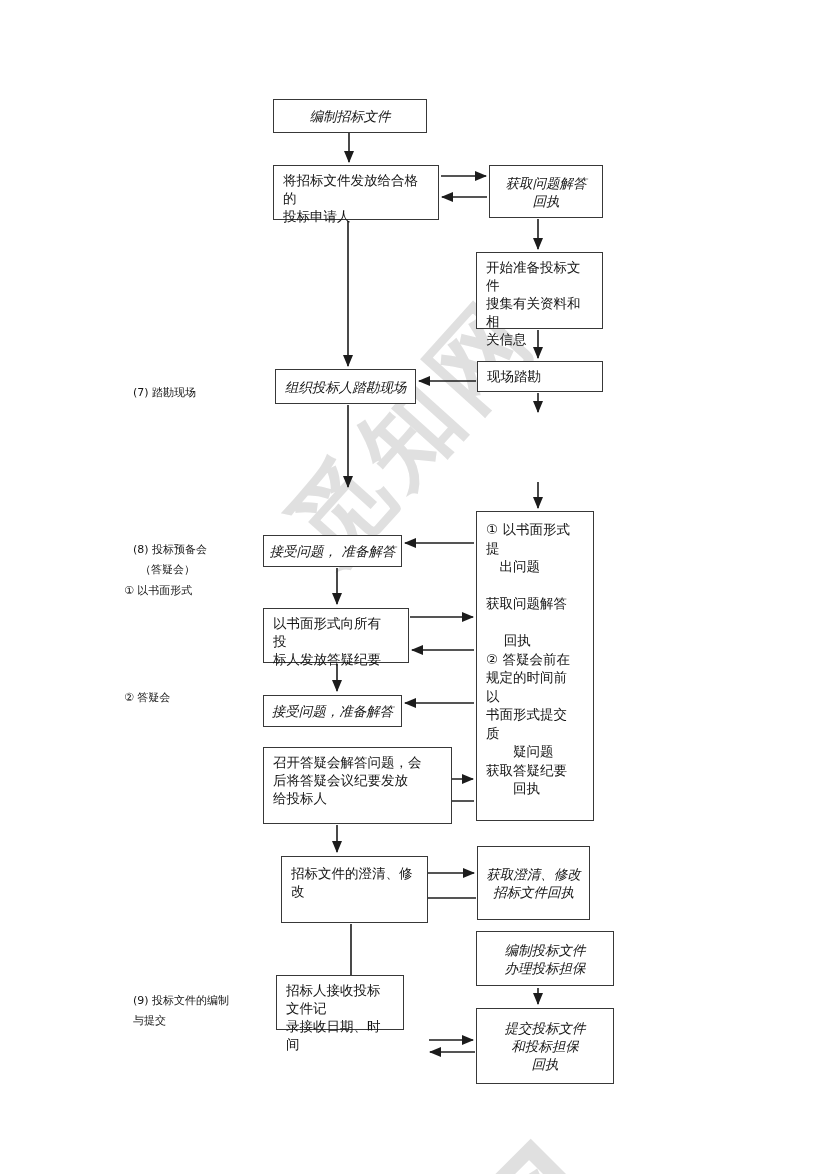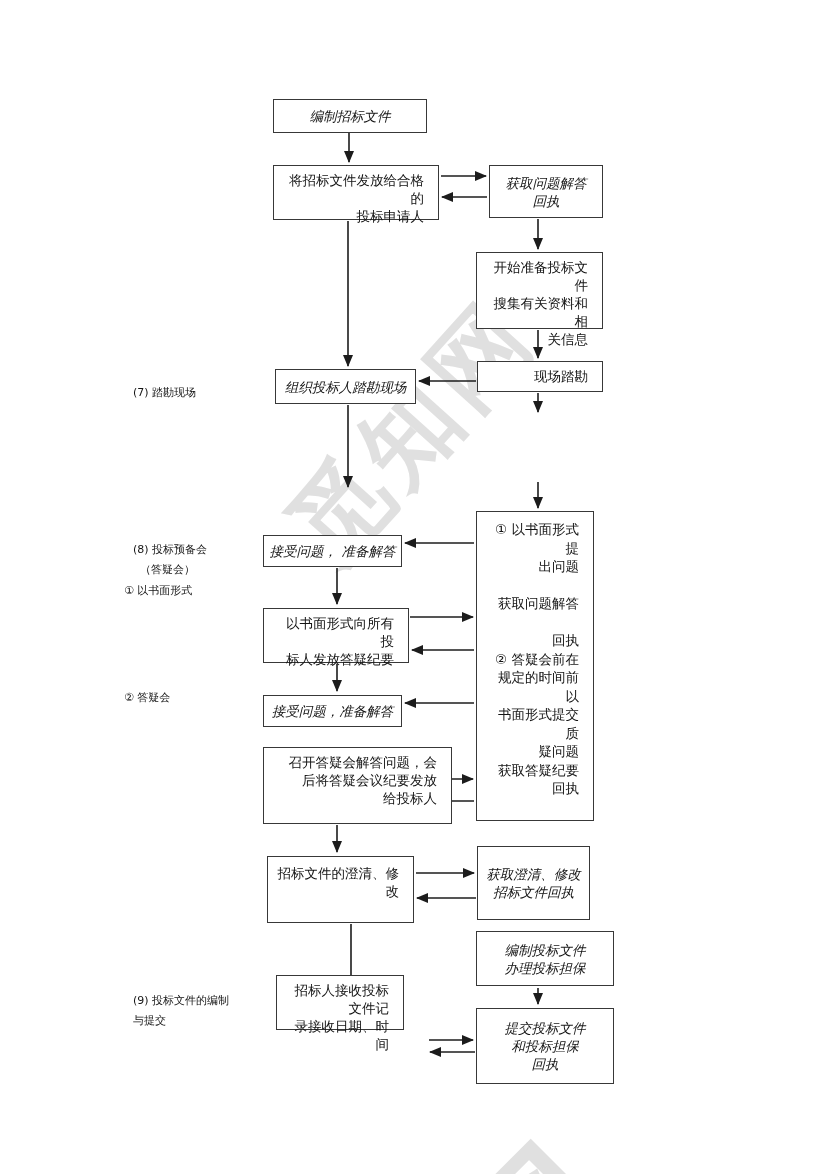--- a/index.html
+++ b/index.html
@@ -27,22 +27,22 @@
   .wm.bottom-mark{
     left:450px;top:1150px;width:170px;height:170px;line-height:170px;
     font-size:160px;transform:rotate(-45deg);
   }
   .box{
     position:absolute;box-sizing:border-box;z-index:2;
     border:1.5px solid var(--box-border);background:#fff;
     font-size:13.5px;line-height:18px;white-space:pre-wrap;
   }
   .box.center{display:flex;align-items:center;justify-content:center;text-align:center;font-style:italic;}
-  .box.left{padding:5px 14px 3px 9px;text-align:right;}
-  .box.toppad{padding-top:7px;}
+  .box.left{padding:5px 14px 3px 9px;}
+  .box.toppad{padding-top:7px;margin-left:14px;}
   .box.tall{line-height:18.5px;padding-top:8px;}
   .lbl{
     position:absolute;z-index:2;font-size:11px;line-height:20px;white-space:pre-wrap;
   }
   svg.arrows{position:absolute;left:0;top:0;z-index:1;}
   line.ar{stroke:var(--arrow);stroke-width:1.6;}
   #ah path{fill:var(--arrow);}
 </style>
 </head>
 <body>

